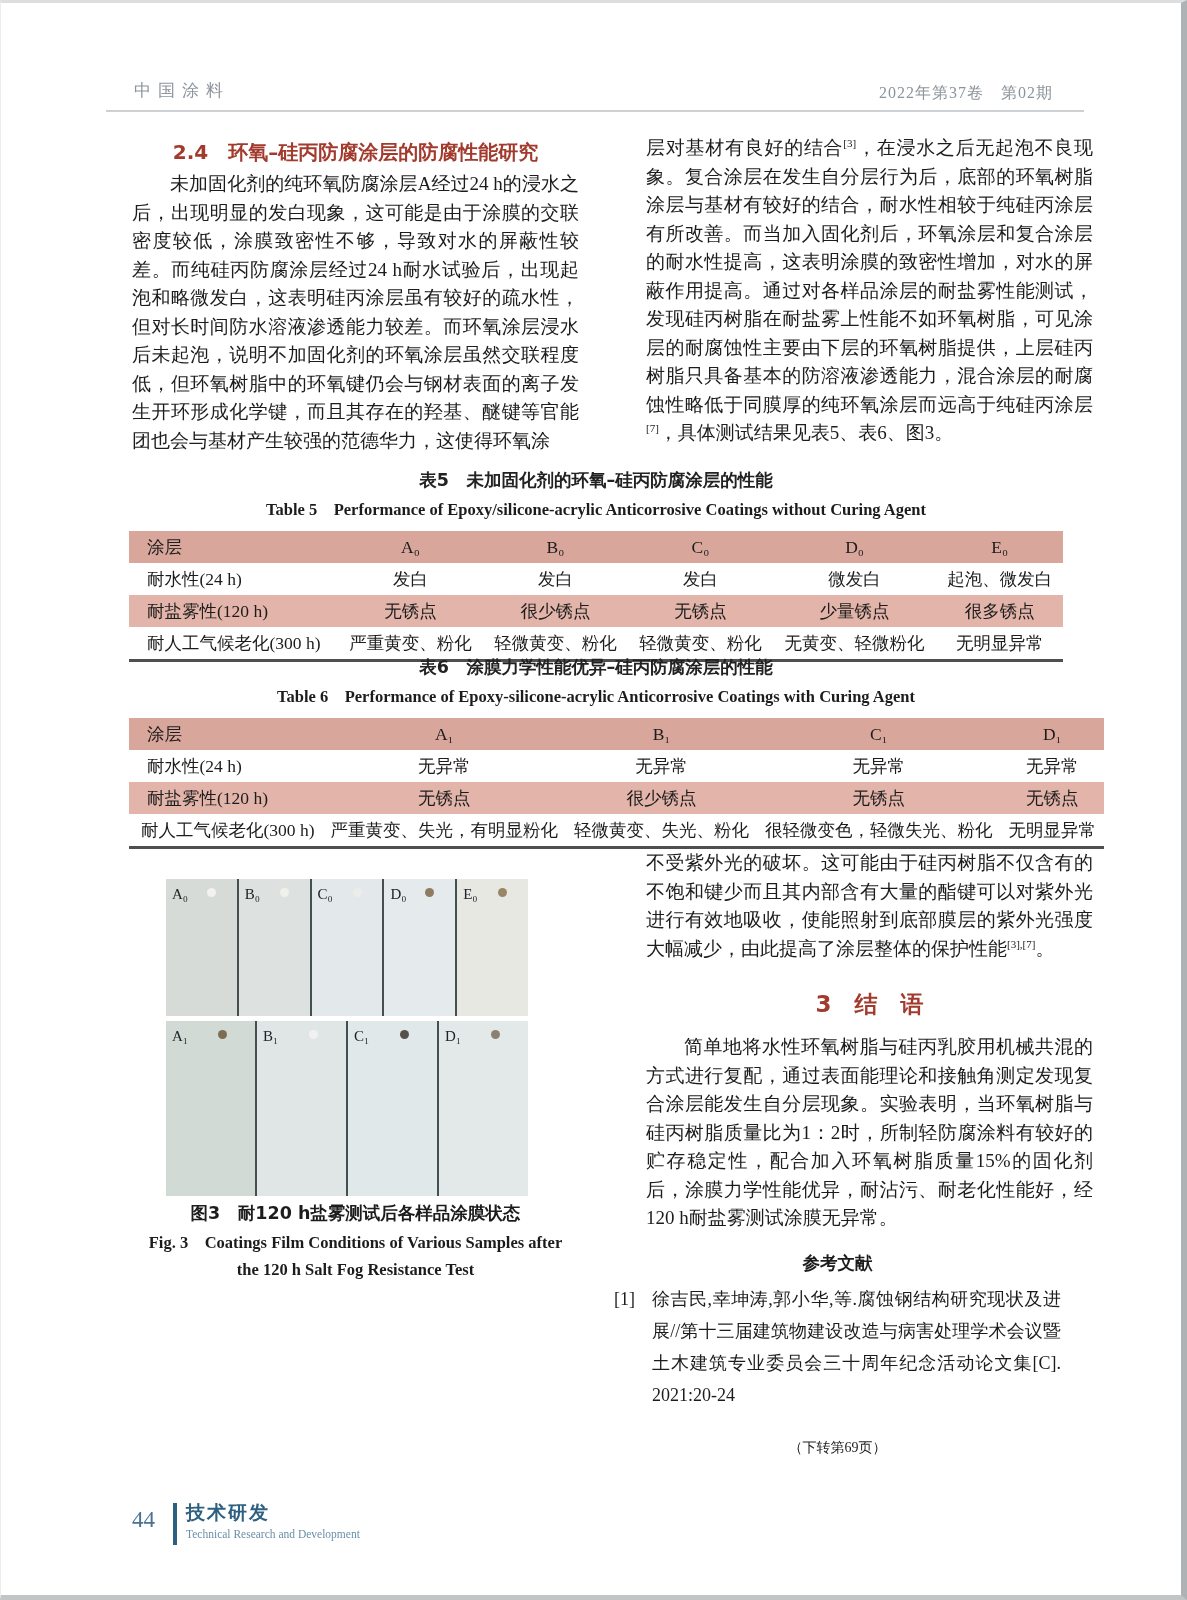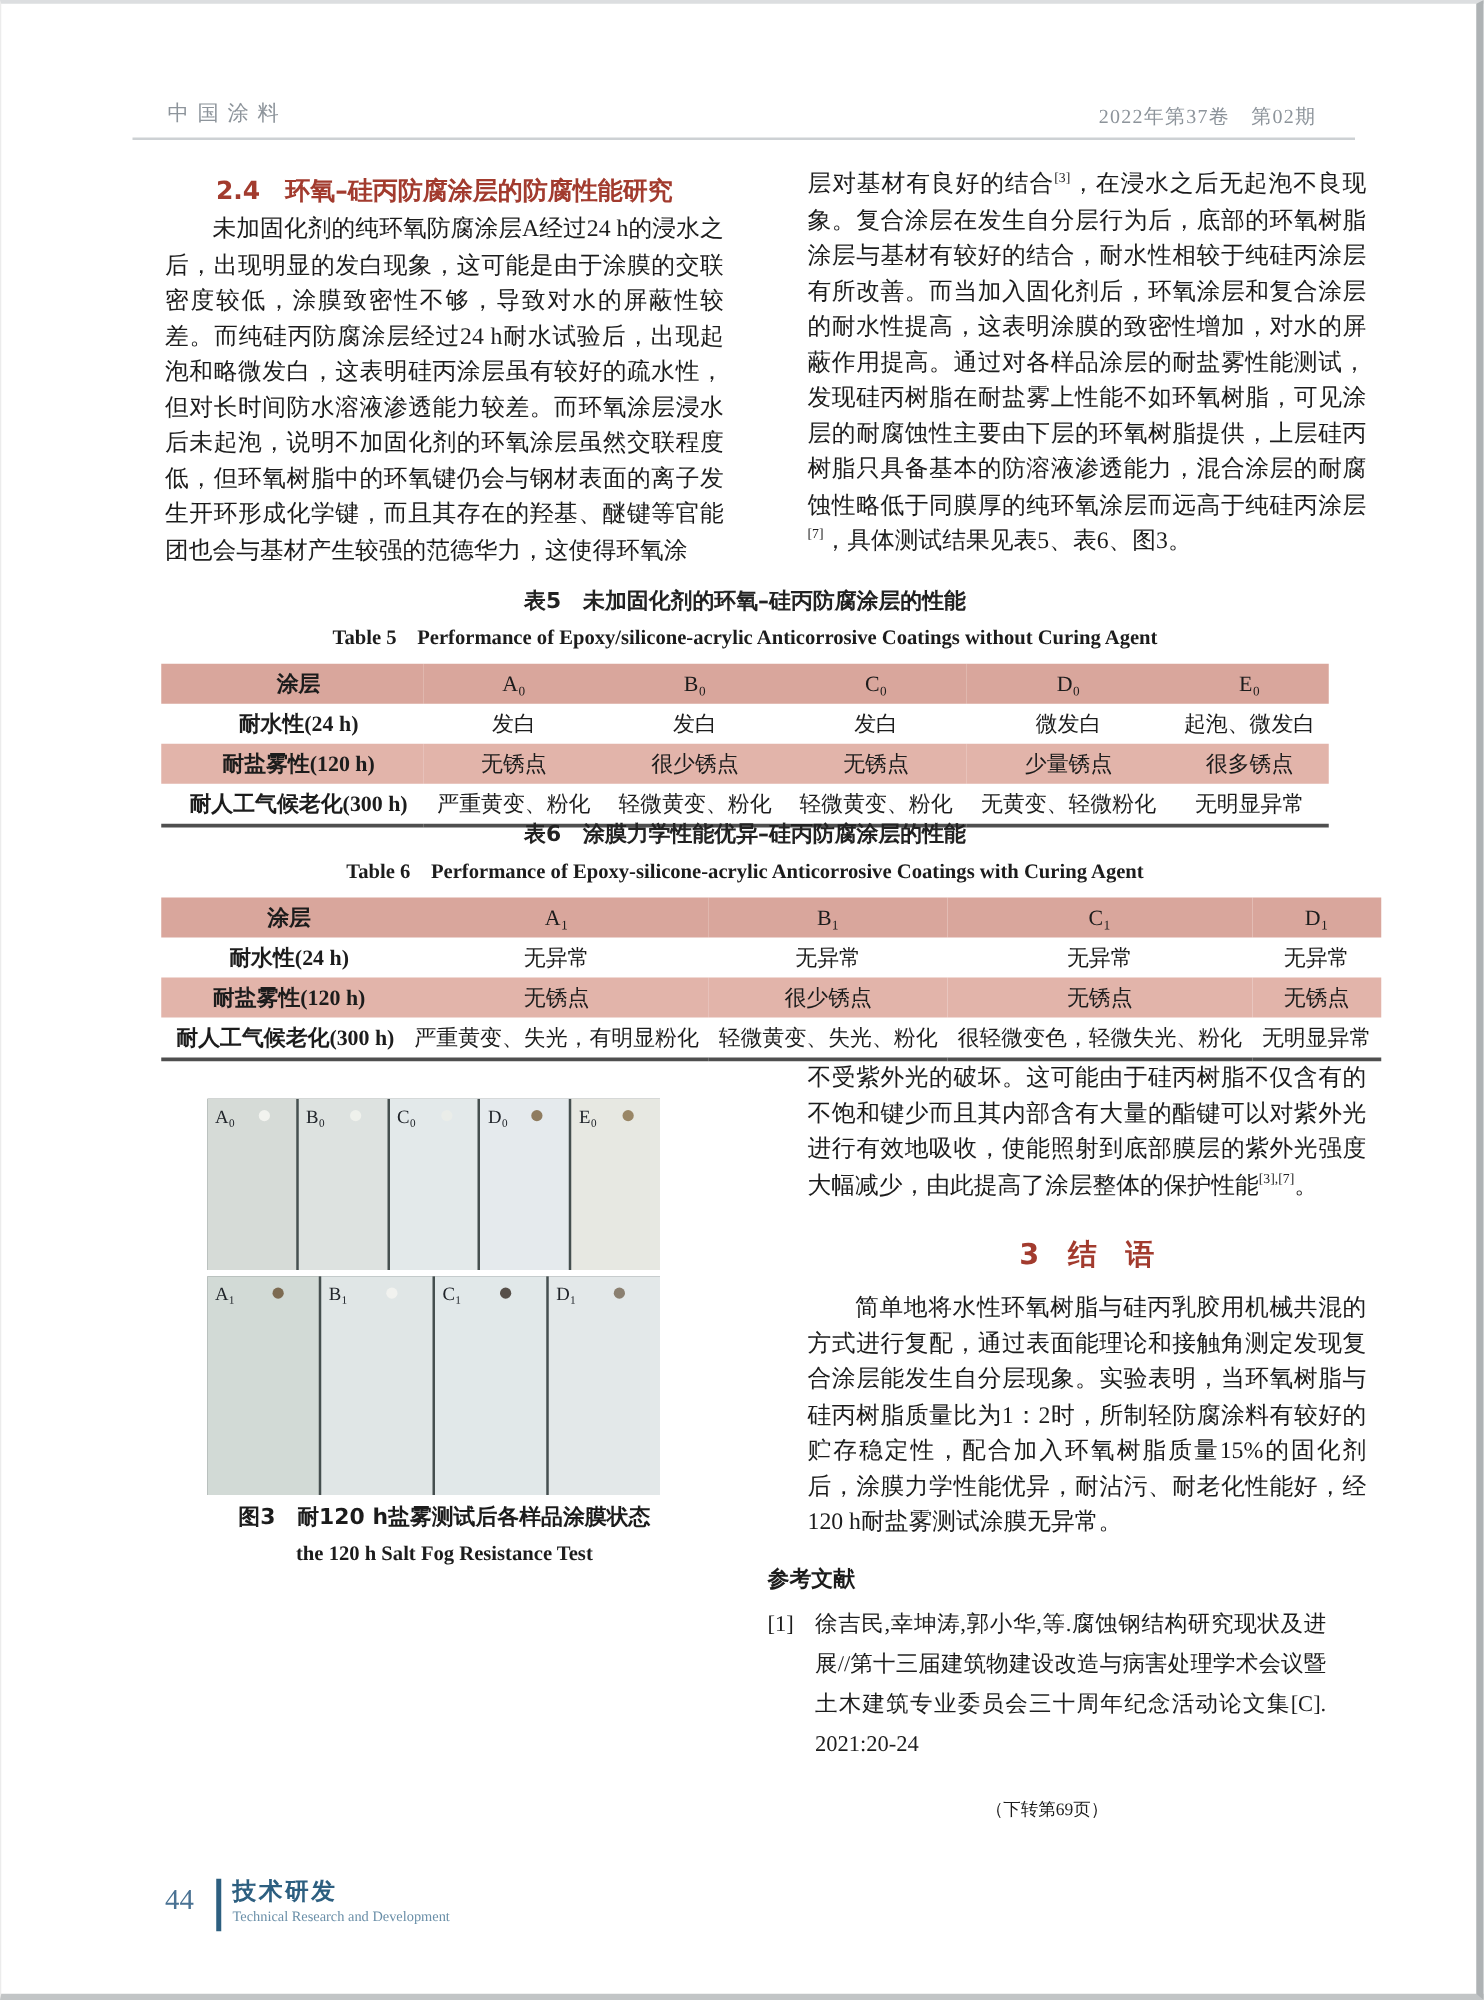--- a/index.html
+++ b/index.html
@@ -26,37 +26,37 @@
     color:#a23b2e;font-size:20px;line-height:26px;text-align:center;}
   .sec-head-big{font-size:23px;line-height:30px;}
   
   .tblock{position:absolute;left:128px;width:934px;text-align:center;}
   .tcap-zh{font-family:"DejaVu Sans","Liberation Sans",sans-serif;font-weight:bold;
     font-size:17.5px;color:#222;}
   .tcap-en{font-weight:bold;font-size:16.5px;margin-top:7px;}
   table.perf{width:100%;border-collapse:collapse;margin-top:10px;font-size:17.5px;
     border-bottom:3px solid #4f4f4f;}
   table.perf td{padding:4px 8px;height:22px;white-space:nowrap;text-align:center;color:#1c1c1c;}
-  table.perf td.first{text-align:center;padding-left:18px;font-weight:bold;}
+  table.perf td.first{text-align:left;padding-left:18px;}
   tr.pink td{background:#d9a69c;}
   tr.stripe td{background:#e2b4aa;}
   
   .fig{position:absolute;left:165px;top:876px;width:362px;}
   .fstrip{display:flex;gap:2px;background:#454f4f;}
   .fstrip.r1{height:137px;}
   .fstrip.r2{height:175px;margin-top:5px;}
   .fpanel{flex:1;position:relative;font-size:15px;color:#20242a;}
   .fpanel .lbl{position:absolute;left:6px;top:7px;}
   .fpanel .hole{position:absolute;left:58%;top:9px;width:9px;height:9px;border-radius:50%;}
   .figcap-zh{position:absolute;left:131px;top:1198px;width:447px;text-align:center;
     font-weight:bold;font-size:17.5px;font-family:"DejaVu Sans","Liberation Sans",sans-serif;}
   .figcap-en{position:absolute;left:118px;top:1226px;width:473px;text-align:center;
     font-weight:bold;font-size:16.5px;line-height:27px;}
   
-  .refs-head{position:absolute;left:613px;top:1248px;width:447px;text-align:left;
+  .refs-head{position:absolute;left:613px;top:1248px;width:447px;text-align:center;
     font-family:Liberation Mono, monospace;font-weight:bold;font-size:17.5px;}
   .ref-item{position:absolute;left:613px;top:1280px;width:447px;display:flex;
     font-size:18px;line-height:32px;text-align:justify;}
   .ref-num{width:38px;flex:none;}
   .ref-text{flex:1;}
   .continuation{position:absolute;left:613px;top:1436px;width:447px;text-align:center;
     font-size:14px;}
   
   .pagenum{position:absolute;left:131px;top:1504px;font-size:23px;color:#4a7293;}
   .fbar{position:absolute;left:172px;top:1500px;width:4px;height:42px;background:#2d5f80;}
@@ -197,20 +197,21 @@
         <span class="hole" style="background: rgb(87, 80, 74);"></span>
       </div>
       <div class="fpanel" style="background: rgb(227, 232, 233);">
         <span class="lbl">D₁</span>
         <span class="hole" style="background: rgb(139, 128, 113);"></span>
       </div>
     </div>
   </div>
   <div class="figcap-zh">图3　耐120 h盐雾测试后各样品涂膜状态</div>
   <div class="figcap-en">
+    <div>Fig. 3　Coatings Film Conditions of Various Samples after</div>
     <div>the 120 h Salt Fog Resistance Test</div>
   </div>
 
 
   <div class="col c-right" style="top:846px;">
     <p>不受紫外光的破坏。这可能由于硅丙树脂不仅含有的不饱和键少而且其内部含有大量的酯键可以对紫外光进行有效地吸收，使能照射到底部膜层的紫外光强度大幅减少，由此提高了涂层整体的保护性能<sup>[3],[7]</sup>。</p>
   </div>
   <div class="col c-right sec-head sec-head-big" style="top:986px;">3　结　语</div>
   <div class="col c-right" style="top:1030px;">
     <p class="indent">简单地将水性环氧树脂与硅丙乳胶用机械共混的方式进行复配，通过表面能理论和接触角测定发现复合涂层能发生自分层现象。实验表明，当环氧树脂与硅丙树脂质量比为1：2时，所制轻防腐涂料有较好的贮存稳定性，配合加入环氧树脂质量15%的固化剂后，涂膜力学性能优异，耐沾污、耐老化性能好，经120 h耐盐雾测试涂膜无异常。</p>

